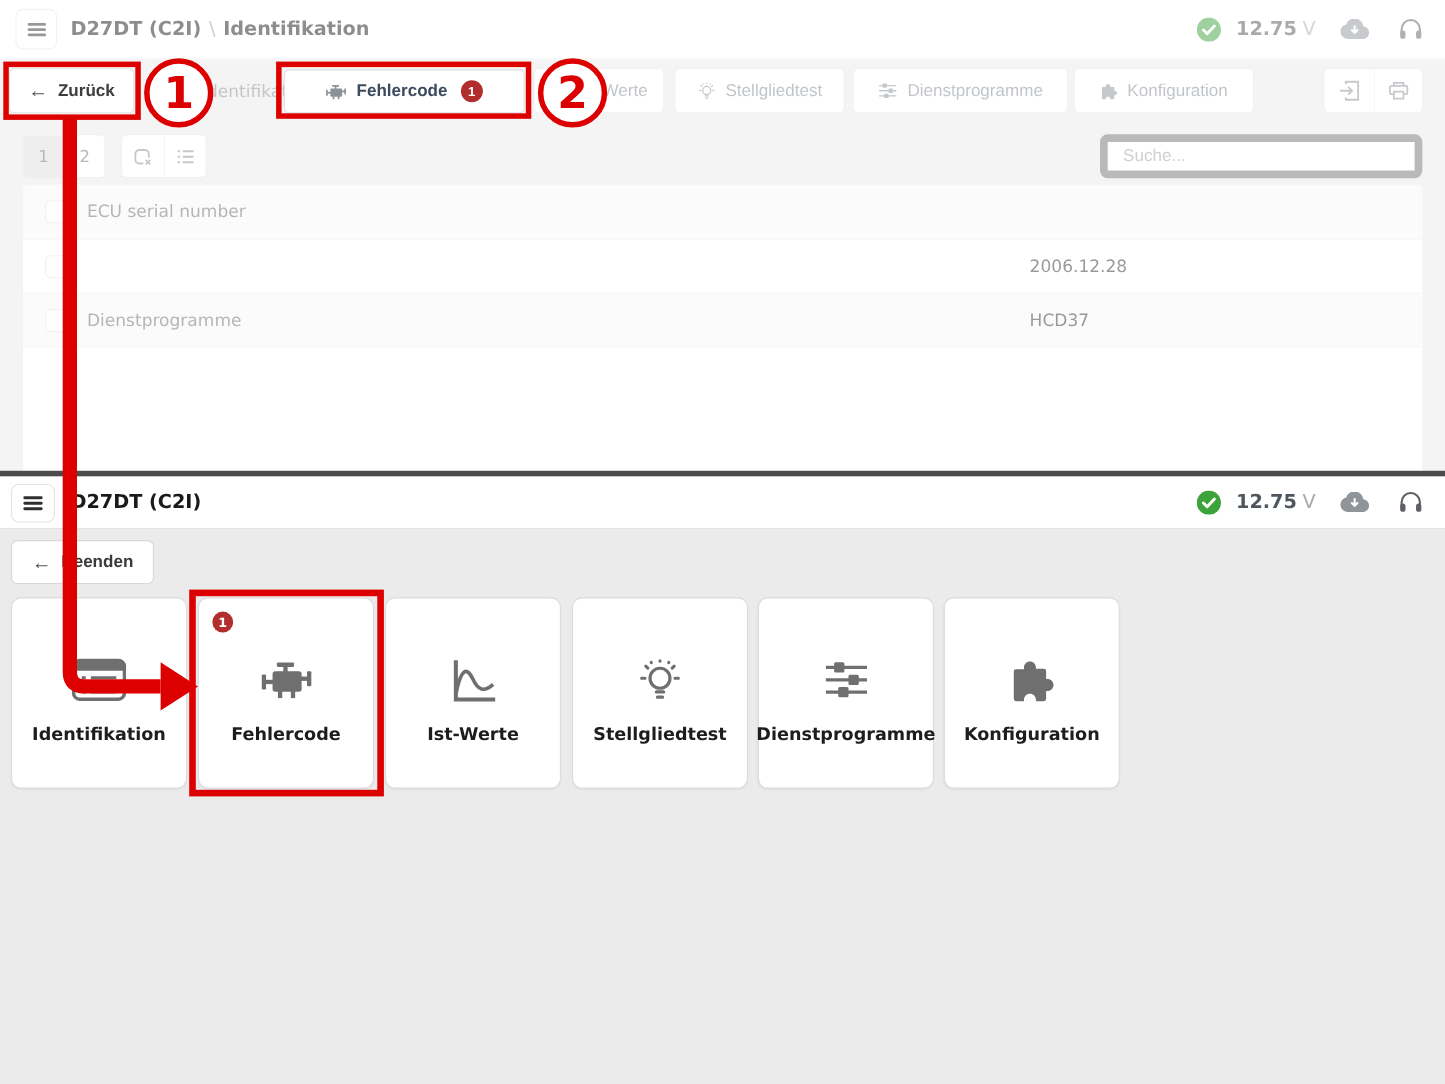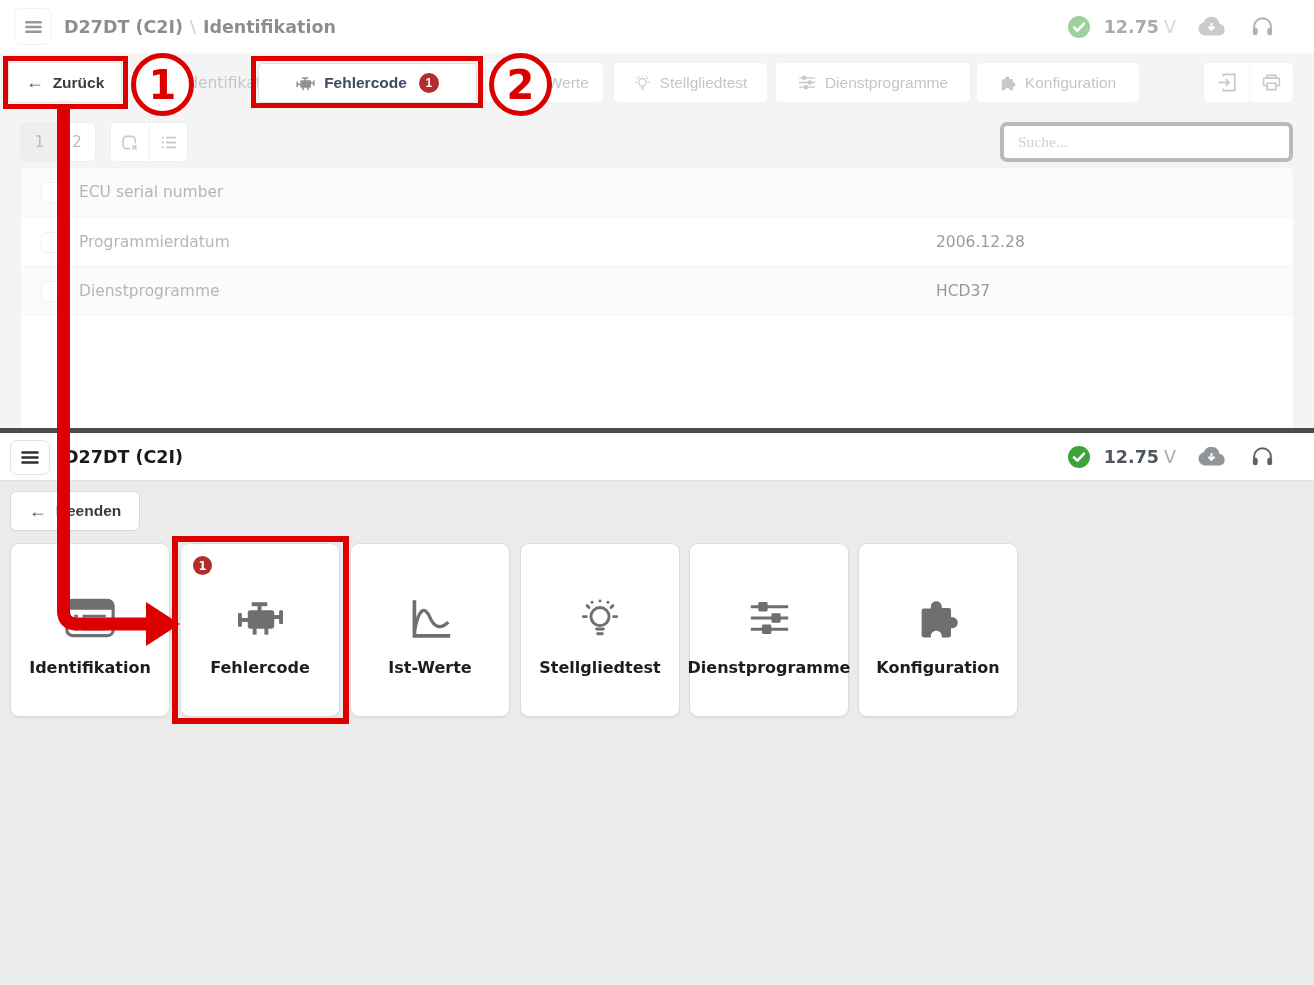--- a/index.html
+++ b/index.html
@@ -3,21 +3,21 @@
 <meta charset="utf-8">
 <style>
   * { box-sizing: border-box; margin: 0; padding: 0; }
   html,body { width:1314px; height:985px; }
   body { font-family:"DejaVu Sans","Liberation Sans",sans-serif; background:#fff; overflow:hidden; position:relative; }
   #stage { position:absolute; inset:0; width:1314px; height:985px; overflow:hidden; }
   .abs { position:absolute; }
 
   
   .iconbtn { background:#fff; border:1px solid #e3e3e3; border-radius:7px; display:flex; align-items:center; justify-content:center; color:#2f2f2f; }
-  .statusbar { position:absolute; right:40px; top:0; height:100%; display:flex; align-items:center;justify-content:flex-end; }
+  .statusbar { position:absolute; right:20px; top:0; height:100%; display:flex; align-items:center;justify-content:flex-end; }
   .okcheck { color:#3ca33a; display:flex; }
   .volt { margin-left:14px; font-size:17.5px; font-weight:bold; color:#50565d; }
   .volt .unit { font-weight:normal; color:#a6aaae; margin-left:5px; }
   .cloud { margin-left:22px; color:#90959a; display:flex; }
   .phones { margin-left:26px; color:#5d6165; display:flex; }
   .appbtn { position:absolute; background:#fff; border:1px solid #e2e2e2; border-radius:5px; display:flex; align-items:center; justify-content:center; gap:9px; font-size:15.5px; color:#828a92; }
   .appbtn .bicon { display:flex; color:#8d9299; }
 
   
   #shot-top { left:0; top:0; width:1314px; height:428px; background:#e9e9e9; overflow:hidden; }
@@ -44,21 +44,21 @@
   #io-group .cell { width:45px; height:100%; display:flex; align-items:center; justify-content:center; color:#8d9299; }
   #io-group .cell + .cell { border-left:1px solid #ececec; }
 
   .group { position:absolute; top:122px; height:40px; background:#fff; border:1px solid #e0e0e0; border-radius:5px; display:flex; overflow:hidden; }
   .group .cell { width:37px; height:100%; display:flex; align-items:center; justify-content:center; font-size:15px; color:#6f757b; }
   .group .cell + .cell { border-left:1px solid #e6e6e6; }
   #pager { left:20px; }
   #pager .active { background:#dcdcdc; }
   #tools { left:110px; }
   #tools .cell { width:38px; color:#8d9299; }
-  #search { left:1000px; top:122px; width:293px; height:40px; border:4px solid #737373; border-radius:7px; background:#fff; padding:0 14px; font-size:15.5px; color:#8b5cf6; font-family:Liberation Serif, serif; outline:none; }
+  #search { left:1000px; top:122px; width:293px; height:40px; border:7px solid #737373; border-radius:7px; background:#fff; padding:0 14px; font-size:15.5px; color:#8b5cf6; font-family:Liberation Sans, sans-serif; outline:none; }
   #search::placeholder { color:#9aa0a5; }
 
   #idtable { left:20px; top:167px; width:1274px; height:261px; background:#fff; border:1px solid #e7e7e7; border-bottom:none; border-radius:5px 5px 0 0; overflow:hidden; }
   .t-row { position:relative; height:49px; }
   .t-row + .t-row { border-top:1px solid #ececec; }
   .t-row:nth-child(odd) { background:#f6f6f6; }
   .t-check { position:absolute; left:20px; top:14px; width:21px; height:21px; background:#fff; border:1.5px solid #e2e2e2; border-radius:5px; }
   .t-label { position:absolute; left:58px; top:0; line-height:49px; font-size:15.5px; color:#676b70; }
   .t-value { position:absolute; left:915px; top:0; line-height:49px; font-size:15.5px; color:#2e3338; }
   .t-stub { height:14px; border-top:1px solid #ececec; background:#fff; }
@@ -295,21 +295,20 @@
     </div>
     <input id="search" class="abs" type="text" placeholder="Suche..." style="">
 
     <div id="idtable" class="abs">
       <div class="t-row">
         <span class="t-check"></span>
         <span class="t-label">ECU serial number</span>
       </div>
       <div class="t-row">
         <span class="t-check"></span>
-        <span class="t-label">Programmierdatum</span>
         <span class="t-value">2006.12.28</span>
       </div>
       <div class="t-row">
         <span class="t-check"></span>
         <span class="t-label">Dienstprogramme</span>
         <span class="t-value">HCD37</span>
       </div>
       <div class="t-stub"></div>
     </div>
 

